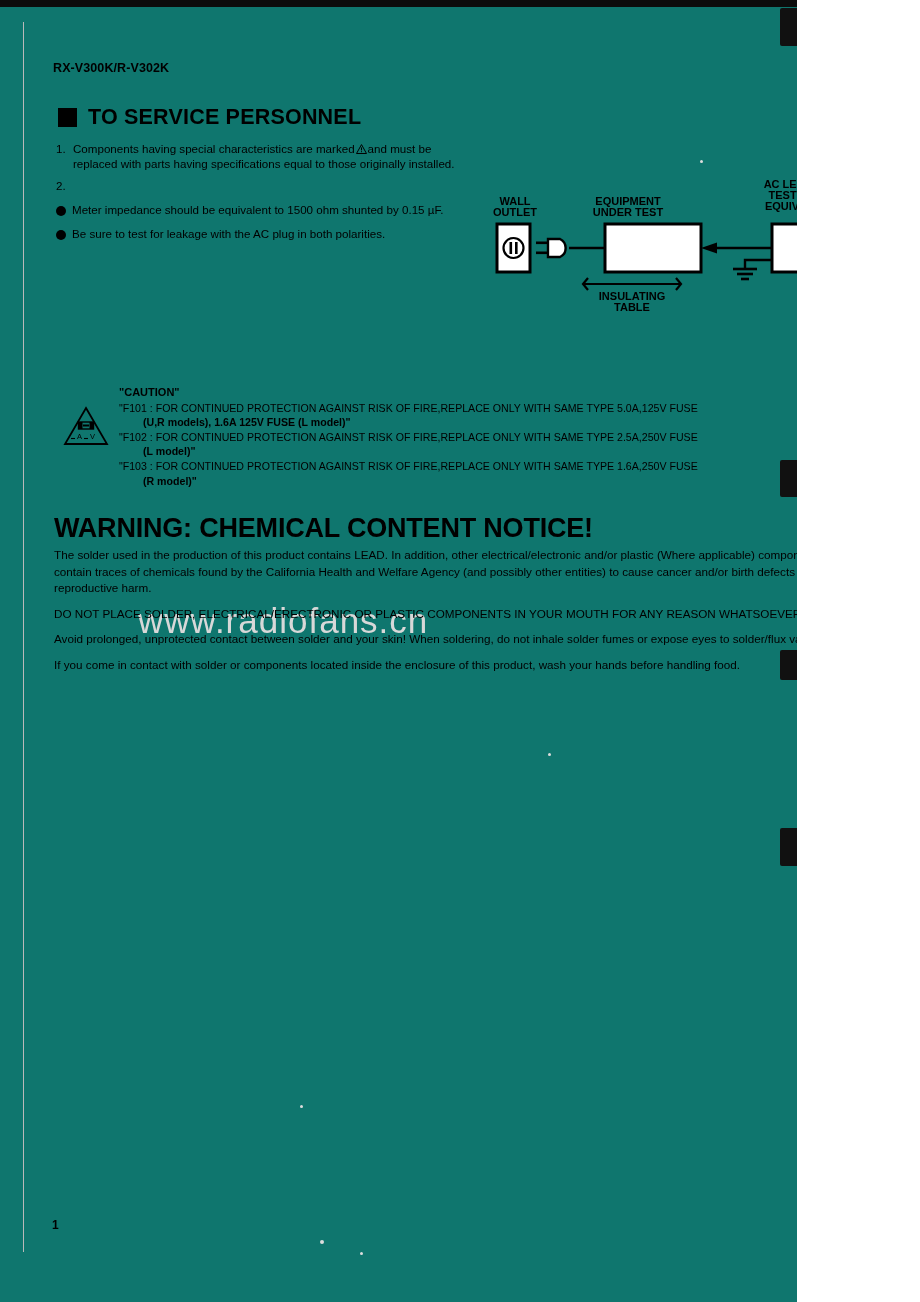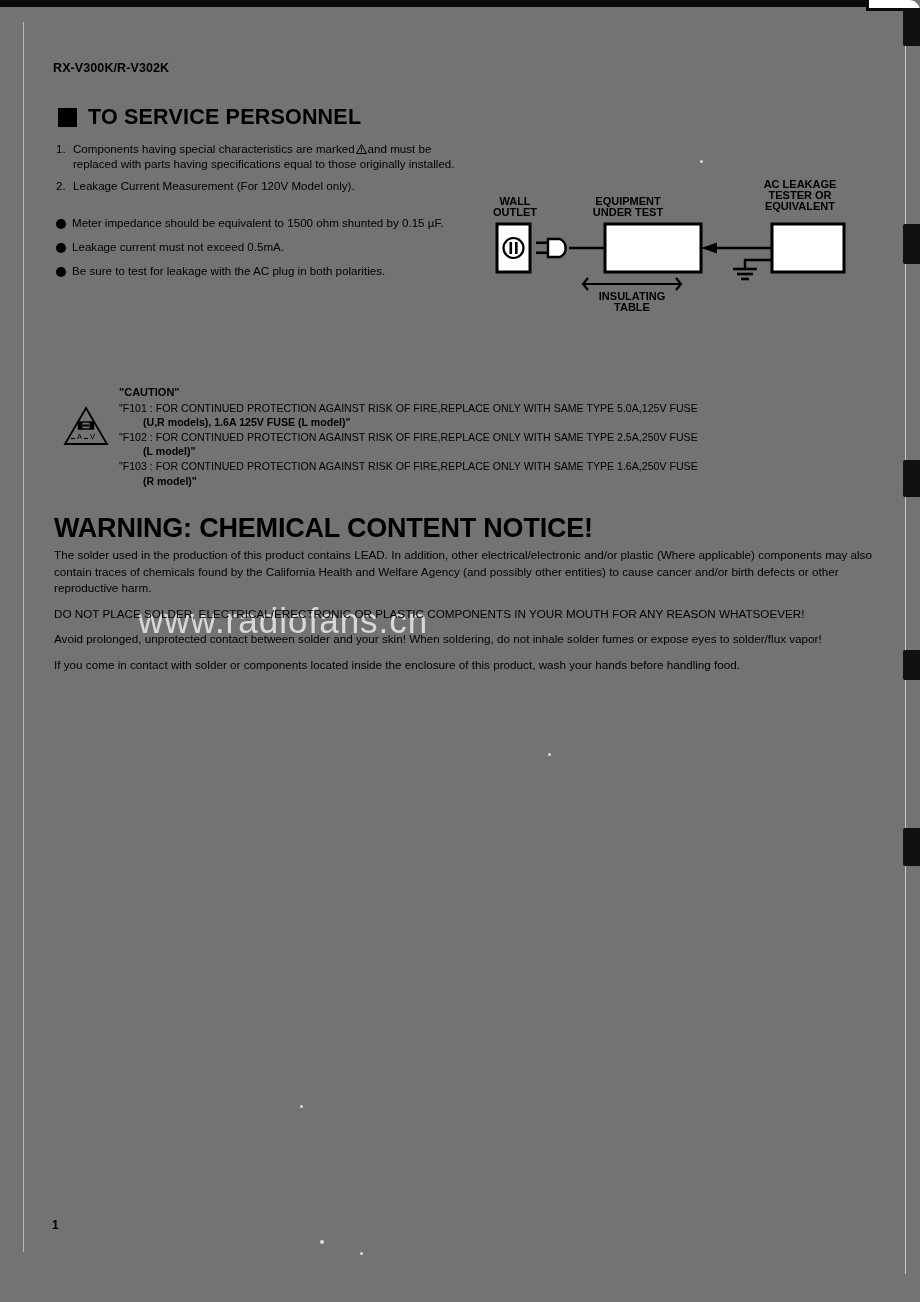--- a/index.html
+++ b/index.html
@@ -8,23 +8,23 @@
     padding: 0;
     background: #ffffff;
   }
   body {
     font-family: "Liberation Sans", sans-serif;
     color: #000000;
     -webkit-font-smoothing: antialiased;
   }
   #page {
     position: relative;
-    width: 920px;
+    width: 797px;
     height: 1302px;
-    background: #737373;
+    background: #0f766e;
     overflow: hidden;
   }
 
   
   .scan-top-bar {
     position: absolute;
     left: 0; top: 0;
     width: 870px; height: 7px;
     background: #0c0c0c;
   }
@@ -243,35 +243,28 @@
               <path d="M5.5 0.6 L10.5 9.5 L0.5 9.5 Z" fill="none" stroke="#000" stroke-width="1"></path>
               <rect x="5" y="3.4" width="1" height="3" fill="#000"></rect>
               <rect x="5" y="7.2" width="1" height="1" fill="#000"></rect>
             </svg></span><span>and must be replaced with parts having specifications equal to those originally installed.</span>
       </span>
     </div>
 
     <div class="num-item">
       <span class="num">2.</span>
       <span class="num-body">
-        <span class="ni-first">Leakage Current Measurement (For 120V Model only).</span>
       </span>
     </div>
 
-    <div class="dot-item" style="margin-top:23px;">
+    <div class="dot-item" style="margin-top:10px;">
       <span class="dot">
           <i></i>
         </span>
       <span class="dot-body">Meter impedance should be equivalent to 1500 ohm shunted by 0.15 µF.</span>
-    </div>
-    <div class="dot-item">
-      <span class="dot">
-          <i></i>
-        </span>
-      <span class="dot-body">Leakage current must not exceed 0.5mA.</span>
     </div>
     <div class="dot-item">
       <span class="dot">
           <i></i>
         </span>
       <span class="dot-body">Be sure to test for leakage with the AC plug in both polarities.</span>
     </div>
   </div>
 
   <div class="diagram">

